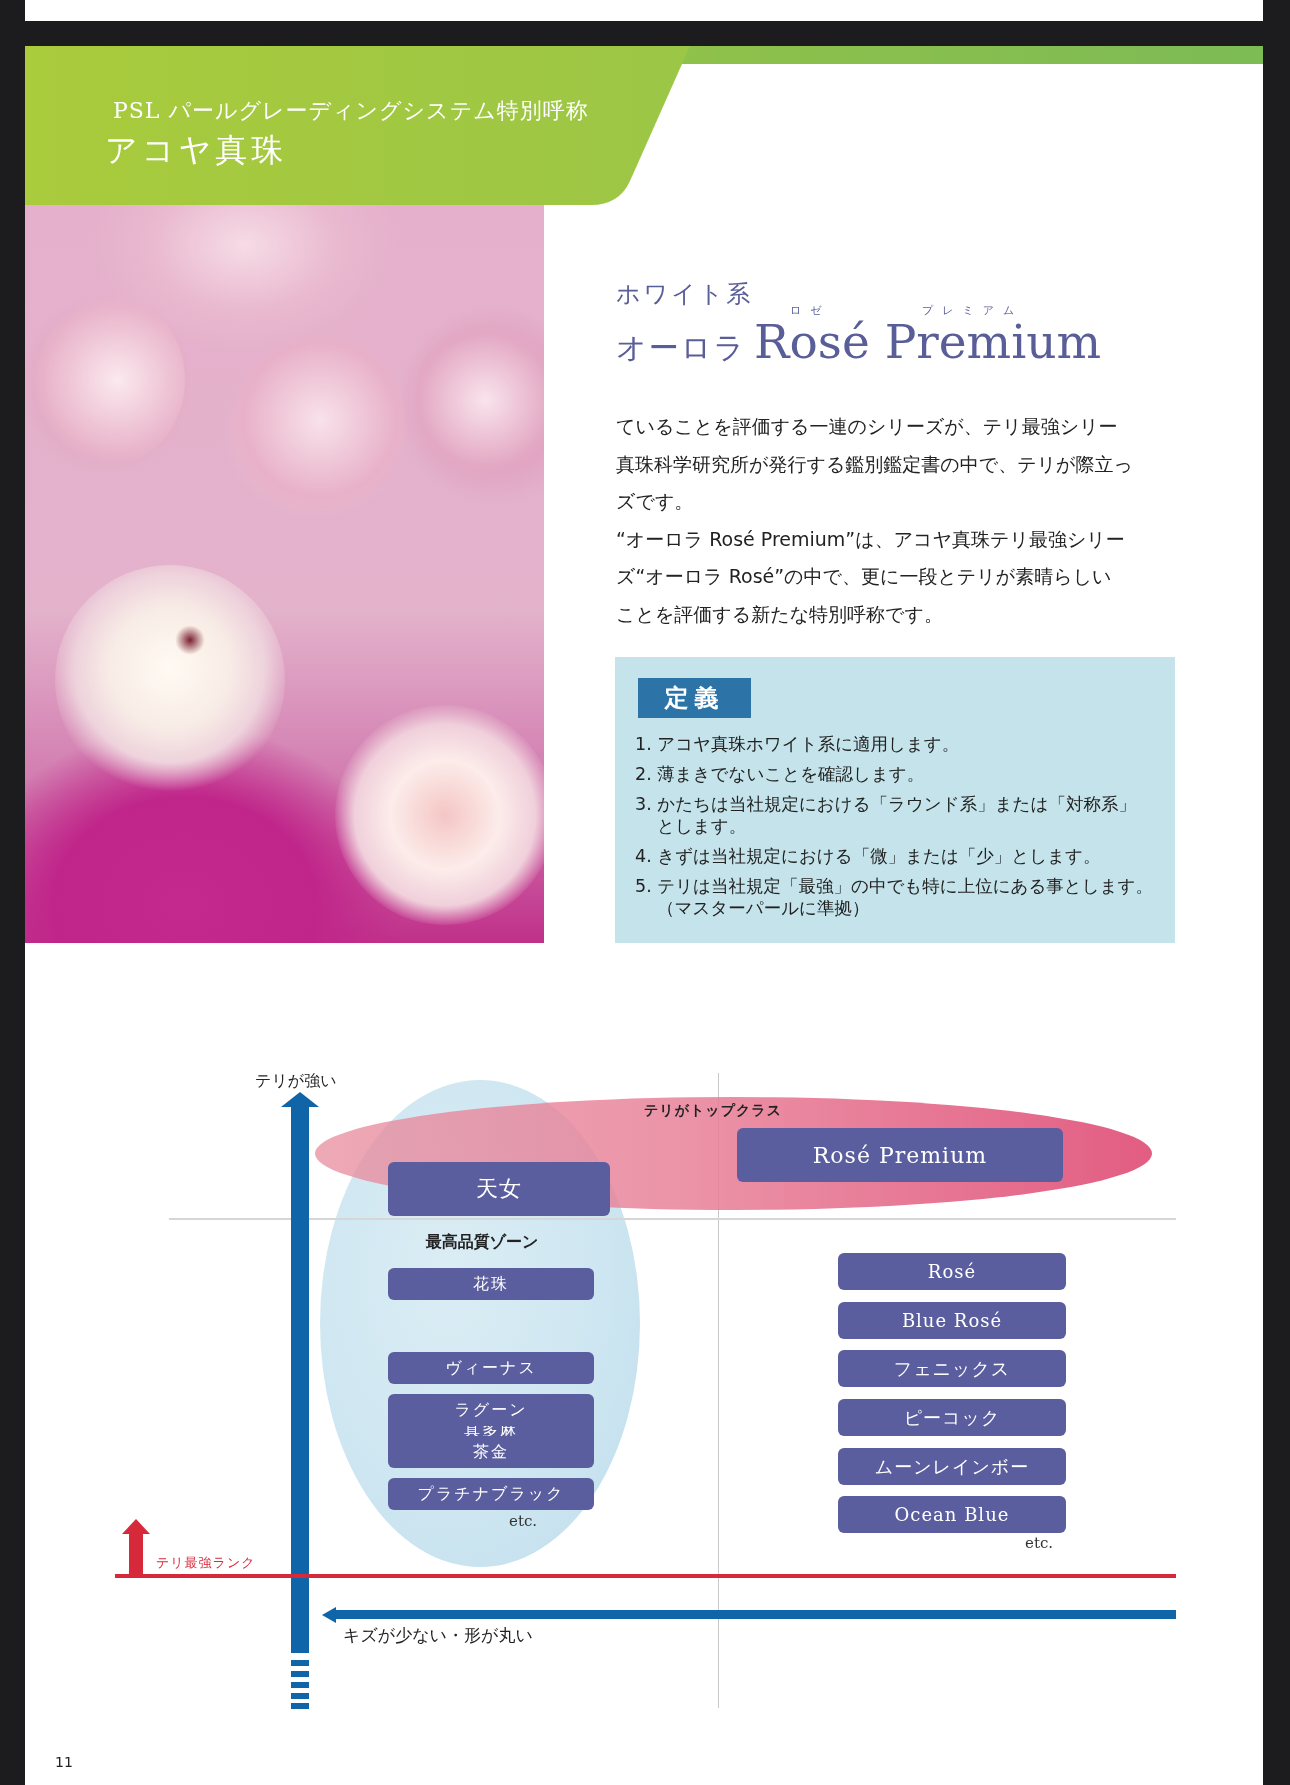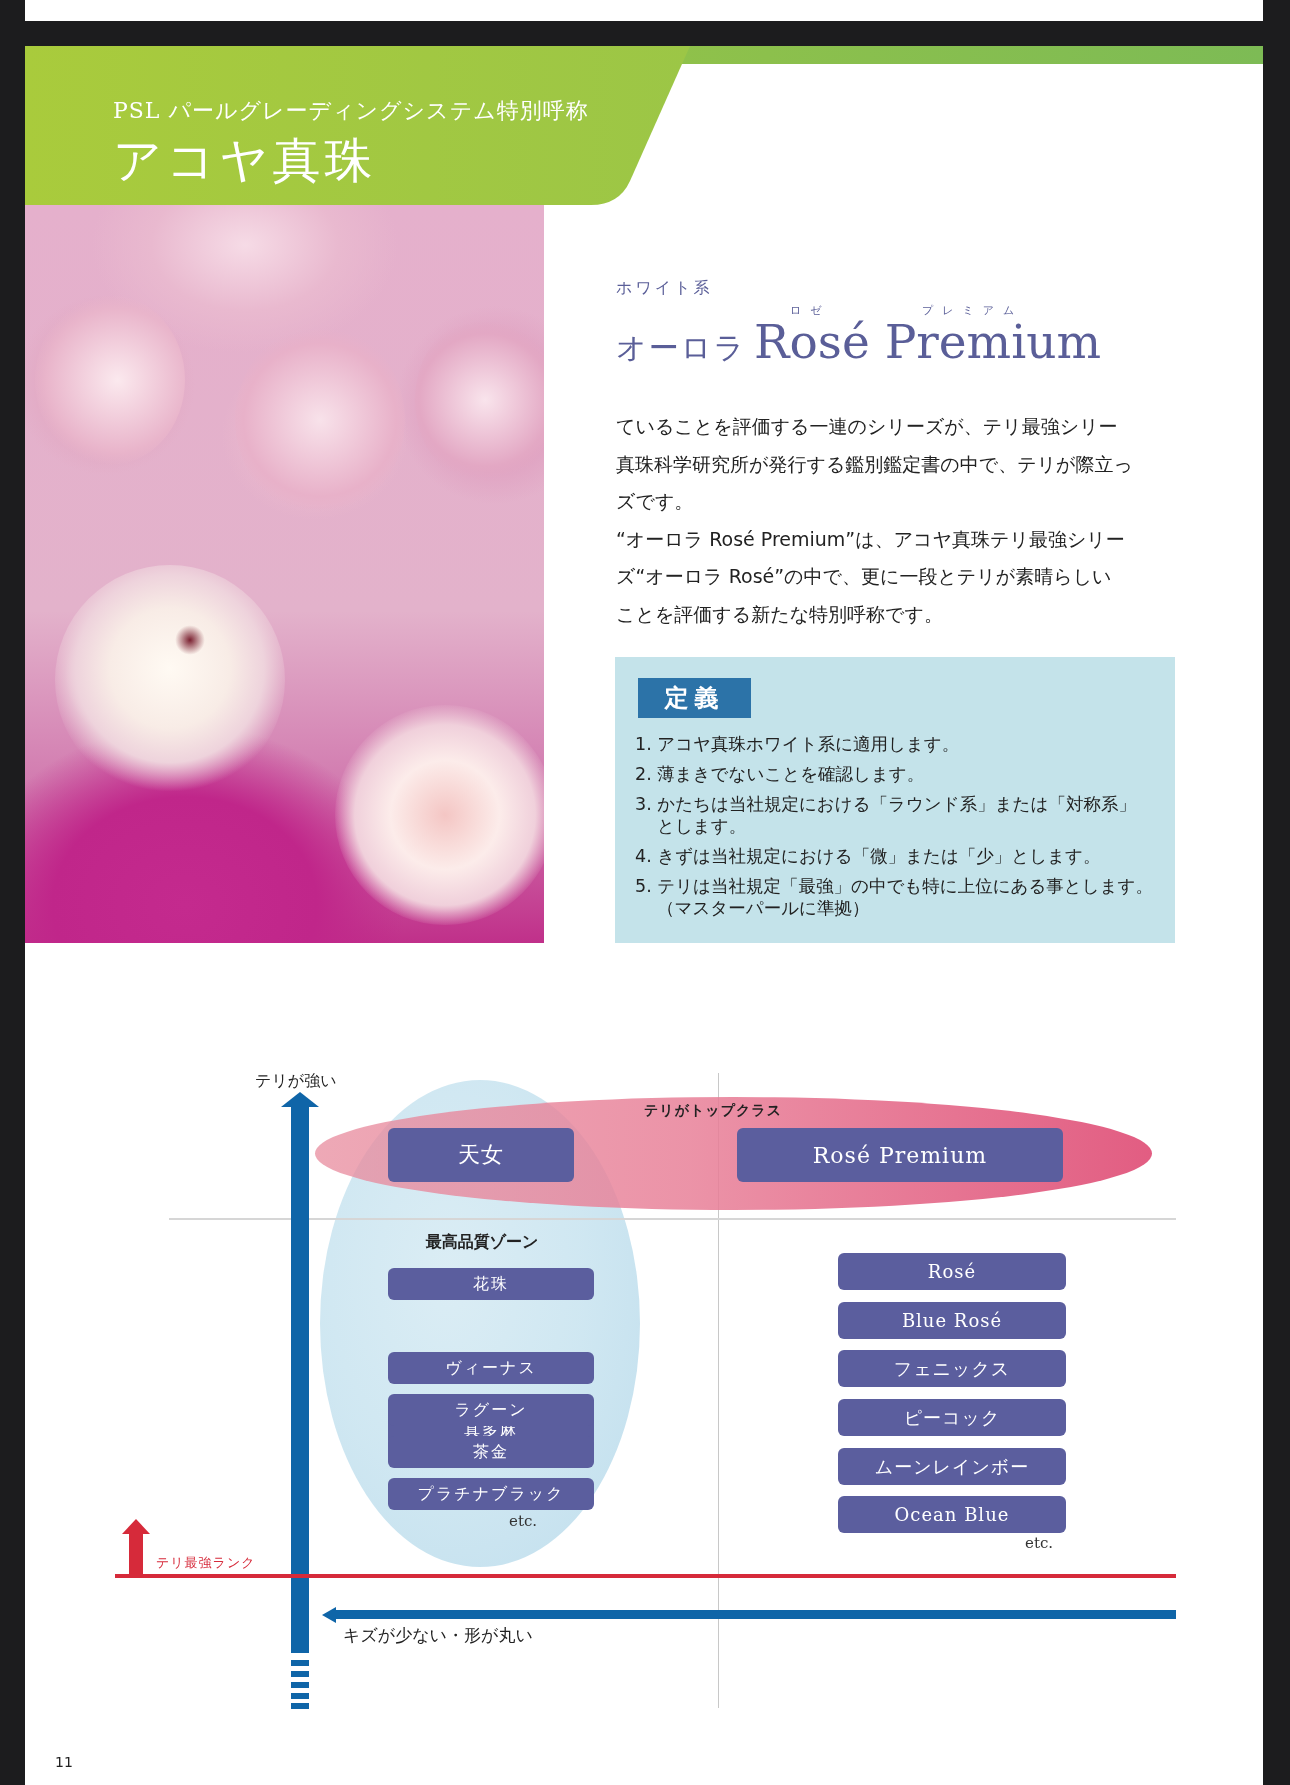--- a/index.html
+++ b/index.html
@@ -6,41 +6,41 @@
   html, body { width: 1290px; height: 1785px; background: #1c1c1e; overflow: hidden; }
   body { position: relative; font-family: "DejaVu Sans", sans-serif; }
   .abs { position: absolute; }
   #top-strip { left: 25px; top: 0; width: 1238px; height: 21px; background: #ffffff; }
   #page { left: 25px; top: 46px; width: 1238px; height: 1739px; background: #ffffff; overflow: hidden; }
 
   
   #top-band { left: 0; top: 0; width: 1238px; height: 18px; background: linear-gradient(90deg, #a5c93e 0%, #8cc04c 60%, #7dbb55 100%); }
   #header-tab { left: 0; top: 0; width: 700px; height: 159px; }
   #header-sub { left: 88px; top: 50px; color: #ffffff; font-family: "DejaVu Serif", serif; font-size: 22px; letter-spacing: 1px; white-space: nowrap; }
-  #header-title { left: 88px; top: 83px; color: #ffffff; font-family: "DejaVu Serif", serif; font-size: 48px; letter-spacing: 4px; white-space: nowrap; }
+  #header-title { left: 80px; top: 83px; color: #ffffff; font-family: "DejaVu Serif", serif; font-size: 32px; letter-spacing: 4px; white-space: nowrap; }
   #header-badge { left: 341px; top: 91px; width: 236px; height: 43px; background: #ffffff; border-radius: 22px; display: flex; align-items: center; padding-left: 5px; }
   #badge-strong { height: 34px; width: 112px; border-radius: 17px; background: linear-gradient(180deg, #5b78b5 0%, #453f87 100%); color: #fff; font-family: "DejaVu Serif", serif; font-size: 18px; display: flex; align-items: center; justify-content: center; font-weight: bold; }
   #badge-type { margin-left: 12px; color: #222; font-family: "DejaVu Serif", serif; font-size: 20px; font-weight: bold; white-space: nowrap; }
 
   
   #photo { left: 0; top: 159px; width: 519px; height: 738px; overflow: hidden;
     background:
       radial-gradient(ellipse 120px 100px at 130px 470px, #fffaf2 0%, #f6e6e6 40%, rgba(240,200,215,0) 75%),
       radial-gradient(ellipse 110px 110px at 420px 620px, #fff0ea 0%, #f2c8cf 45%, rgba(240,190,210,0) 80%),
       radial-gradient(ellipse 110px 100px at 290px 230px, #f9dfe8 0%, #eab8cd 50%, rgba(230,170,200,0) 85%),
       radial-gradient(ellipse 100px 100px at 80px 180px, #f5d3e0 0%, #e2a9c3 55%, rgba(220,160,190,0) 90%),
       radial-gradient(ellipse 110px 110px at 470px 200px, #f3cfe0 0%, #e0a3c2 55%, rgba(220,160,190,0) 90%),
       radial-gradient(ellipse 170px 120px at 220px 40px, #f6dbe6 0%, #e9b9cf 55%, rgba(220,160,190,0) 90%),
       radial-gradient(ellipse 220px 180px at 160px 700px, #c42a8e 0%, #c0268a 60%, rgba(190,40,140,0) 100%),
       linear-gradient(180deg, #e5b0cc 0%, #e3b2cb 55%, #d27cb0 78%, #c0308a 100%);
   }
   .petal { position: absolute; border-radius: 50%; }
 
   
-  #category { left: 591px; top: 232px; color: #5a5e98; font-family: "DejaVu Serif", serif; font-size: 16px; letter-spacing: 3px; white-space: nowrap; }
+  #category { left: 591px; top: 232px; color: #5a5e98; font-family: "DejaVu Serif", serif; font-size: 24px; letter-spacing: 3px; white-space: nowrap; }
   #furi-rose { left: 765px; top: 257px; color: #5a5e98; font-size: 11px; letter-spacing: 9px; white-space: nowrap; }
   #furi-premium { left: 897px; top: 257px; color: #5a5e98; font-size: 11px; letter-spacing: 9px; white-space: nowrap; }
   #heading { left: 591px; top: 268px; color: #5a5e98; white-space: nowrap; display: flex; align-items: baseline; }
   #heading-jp { font-family: "DejaVu Serif", serif; font-size: 30px; letter-spacing: 2px; margin-right: 8px; }
   #heading-en { font-family: "DejaVu Serif", serif; font-size: 47px; }
 
   #body-text { left: 591px; top: 362px; width: 580px; color: #222; font-size: 19px; line-height: 37.6px; }
   #body-text div { white-space: nowrap; }
 
   #def-box { left: 590px; top: 611px; width: 560px; height: 286px; background: #c4e3ea; }
@@ -139,21 +139,21 @@
     </ul>
   </div>
 
   <div class="abs" id="chart">
     <div class="abs" id="blue-oval"></div>
     <div class="abs gray-v"></div>
     <div class="abs gray-h"></div>
     <div class="abs" id="pink-ellipse"></div>
     <div class="abs" id="top-label">テリがトップクラス</div>
 
-    <div class="mark-box big-box" style="left:363px;top:1082px;width:186px;">天女</div>
+    <div class="mark-box big-box" style="left:363px;top:1116px;width:222px;">天女</div>
     <div class="mark-box big-box" style="left:712px;top:1082px;width:326px;">Rosé Premium</div>
 
     <div class="abs" id="zone-label">最高品質ゾーン</div>
     <div class="mark-box small-l" style="top:1222px;">花珠</div>
     <div class="mark-box small-l" style="top:1336px;margin-top:32px;">真多麻</div>
     <div class="mark-box small-l" style="top:1306px;">ヴィーナス</div>
     <div class="mark-box small-l" style="top:1348px;">ラグーン</div>
     <div class="mark-box small-l" style="top:1390px;">茶金</div>
     <div class="mark-box small-l" style="top:1432px;">プラチナブラック</div>
     <div class="abs" id="etc-left">etc.</div>

